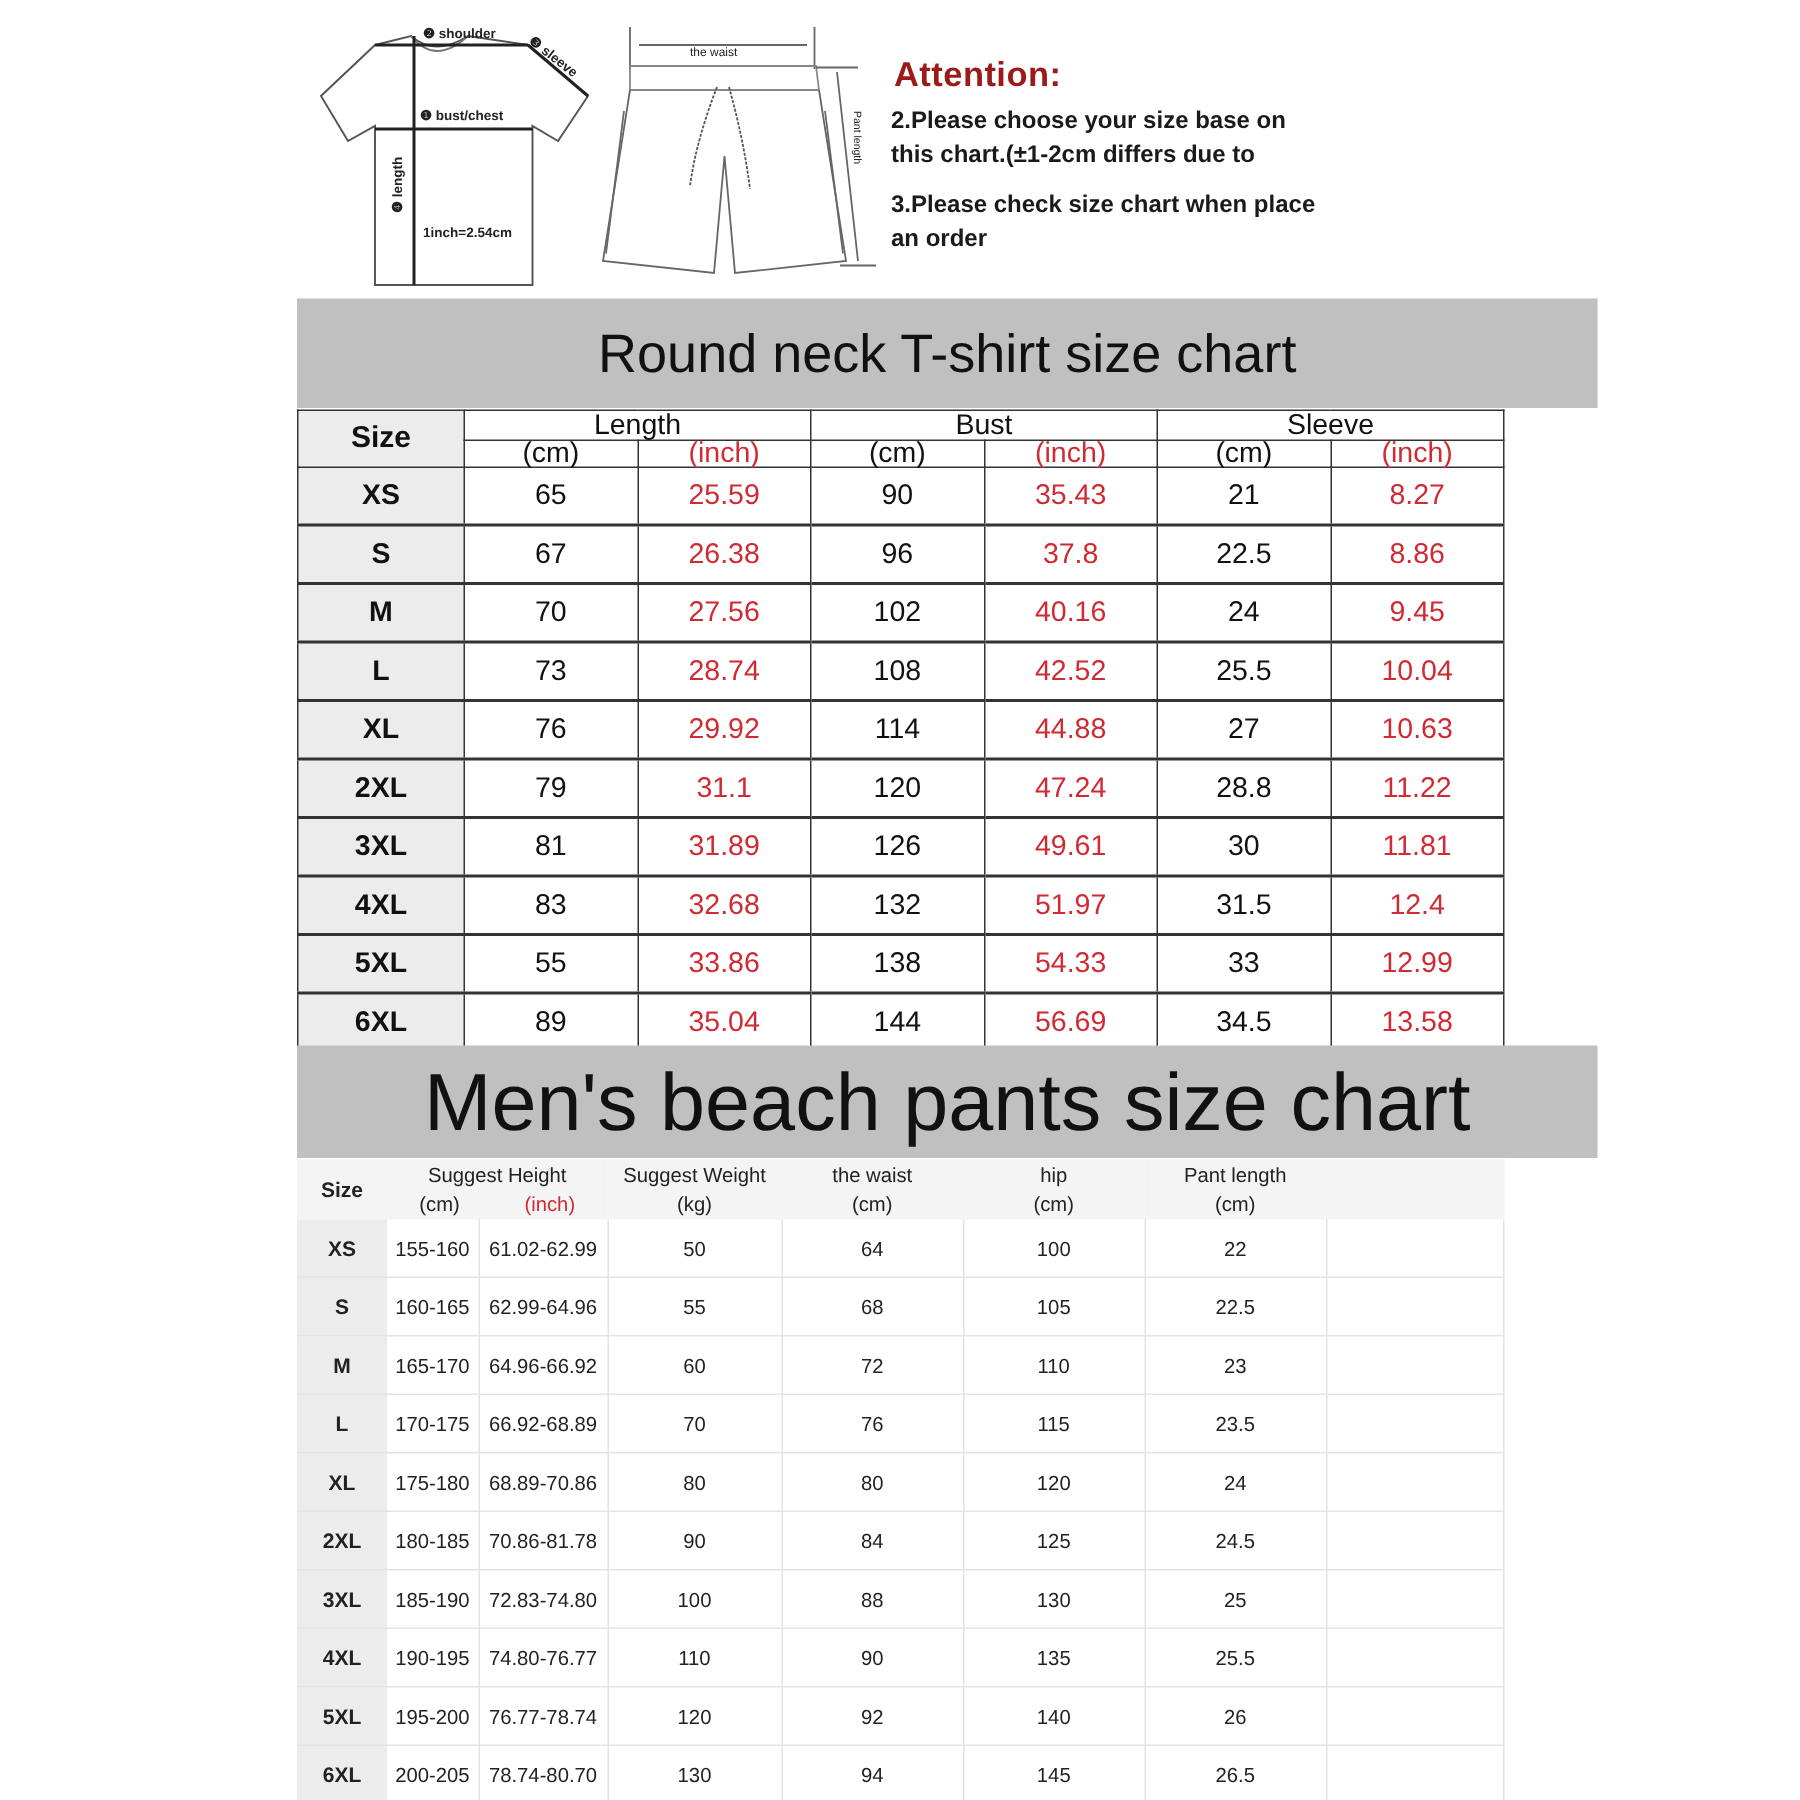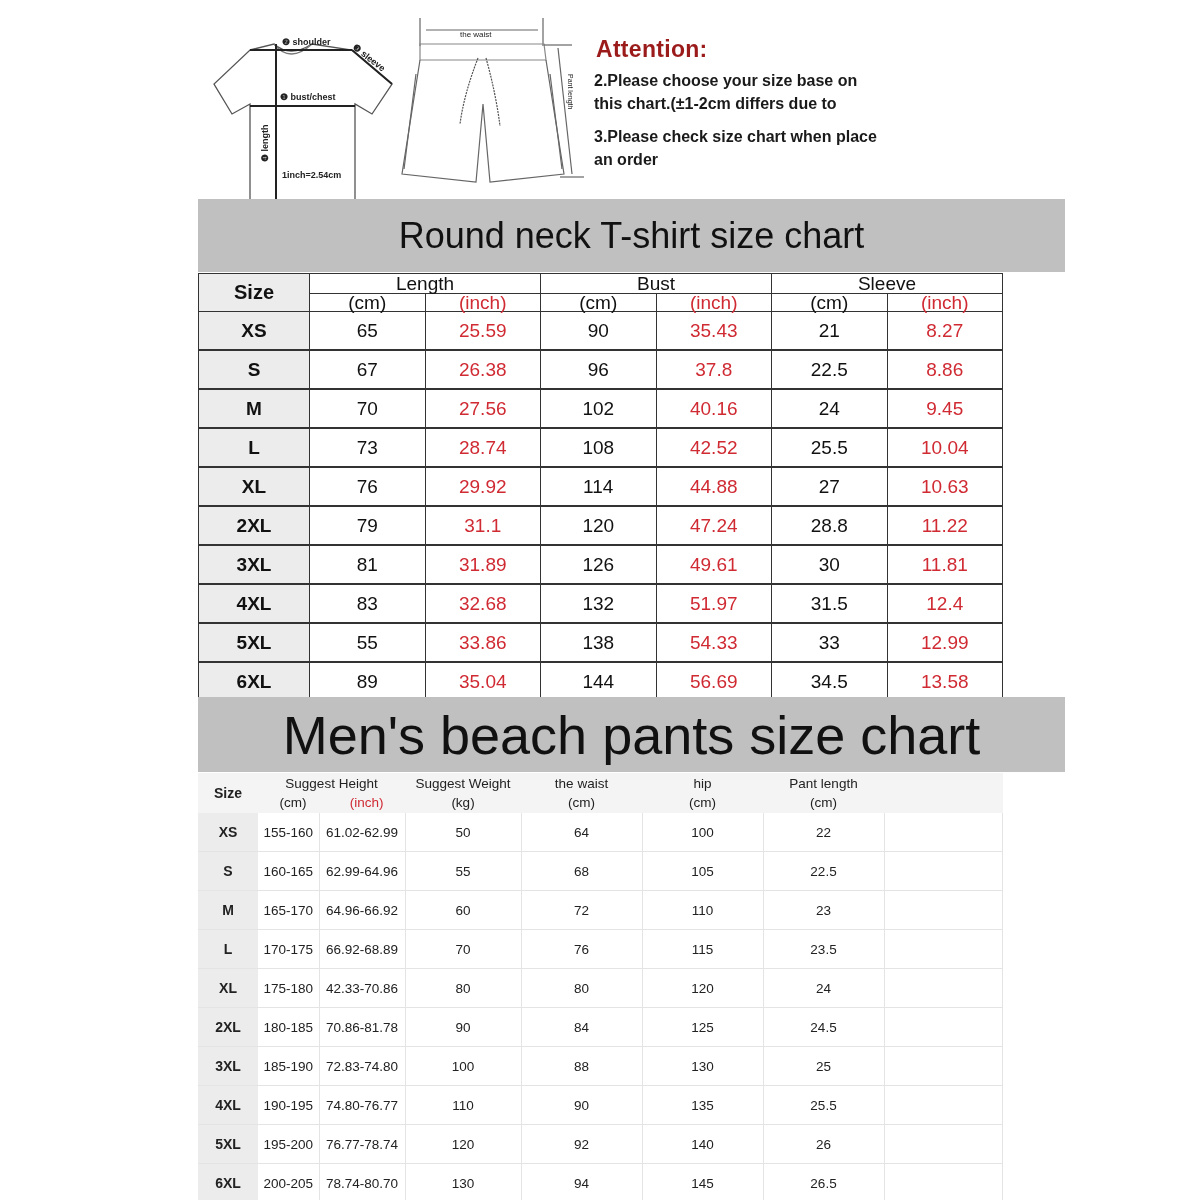--- a/index.html
+++ b/index.html
@@ -1,18 +1,18 @@
 <!DOCTYPE html>
 <html><head>
 <meta charset="utf-8">
 <style>
   html,body{margin:0;padding:0;background:#fff;}
   body{width:1200px;height:1200px;position:relative;overflow:hidden;font-family:"Liberation Sans",sans-serif;color:#111;}
   .top{position:absolute;left:200px;top:0;width:805px;height:198px;}
-  .tee{position:absolute;left:12px;top:14px;width:186px;height:180px;margin-top:20px;}
+  .tee{position:absolute;left:12px;top:14px;width:186px;height:180px;}
   .shorts{position:absolute;left:198px;top:14px;width:190px;height:182px;}
   .fig-label{position:absolute;font-size:9px;font-weight:bold;color:#222;white-space:nowrap;}
   .attn{position:absolute;left:394px;top:36px;width:420px;}
   .attn-title{color:#9b1b1b;font-weight:bold;font-size:23px;margin:0 0 6px 2px;letter-spacing:.3px;}
   .attn-line{font-weight:bold;font-size:16px;line-height:23px;color:#1a1a1a;margin:0;}
   .attn-gap{height:10px;}
   .band{position:absolute;left:198px;width:867px;background:#c0c0c0;display:flex;align-items:center;justify-content:center;color:#111;}
   .band1{top:199px;height:73px;font-size:36px;}
   .band2{top:697px;height:75px;font-size:54px;}
   table{border-collapse:collapse;position:absolute;left:198px;width:805px;table-layout:fixed;padding-left:10px;}
@@ -287,21 +287,21 @@
         <td class="red">66.92-68.89</td>
         <td class="">70</td>
         <td class="">76</td>
         <td class="">115</td>
         <td class="">23.5</td>
         <td></td>
       </tr>
       <tr class="row">
         <td class="size">XL</td>
         <td class="">175-180</td>
-        <td class="red">42.33-70.86</td>
+        <td class="red">68.89-70.86</td>
         <td class="">80</td>
         <td class="">80</td>
         <td class="">120</td>
         <td class="">24</td>
         <td></td>
       </tr>
       <tr class="row">
         <td class="size">2XL</td>
         <td class="">180-185</td>
         <td class="red">70.86-81.78</td>

